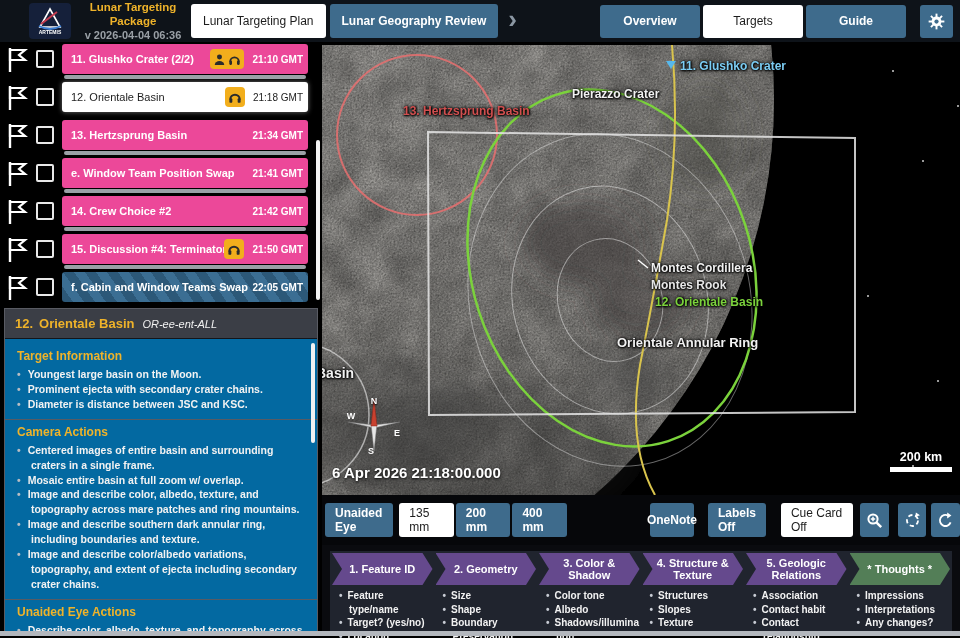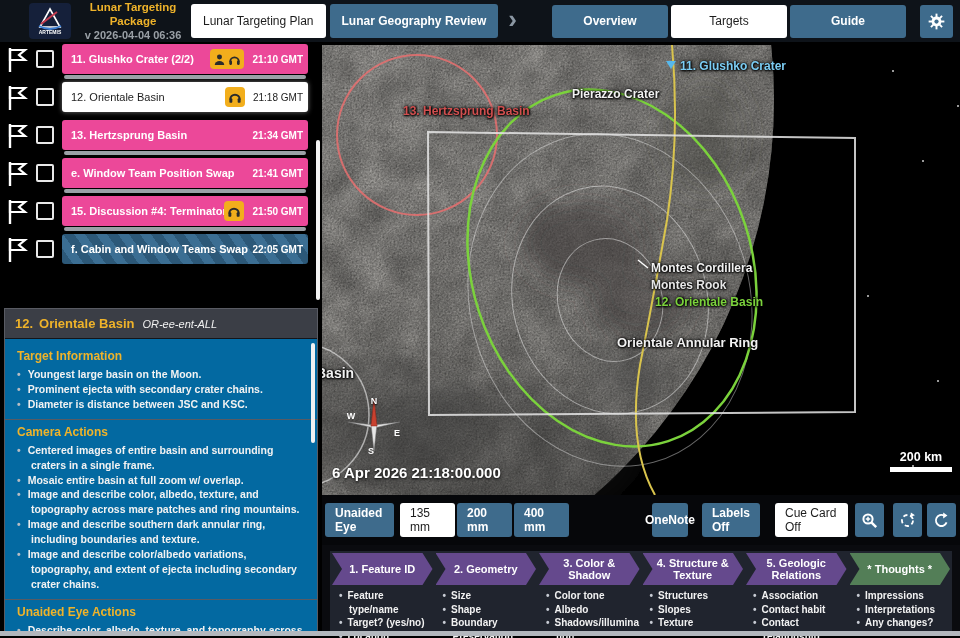--- a/index.html
+++ b/index.html
@@ -10,21 +10,21 @@
   .header { position:absolute; left:0; top:0; width:960px; height:42px; background:#0e1319; display:flex; align-items:center; padding:0 7px; z-index:30; }
   .logo { width:42px; height:36px; background:#15203a; border-radius:4px; display:flex; align-items:center; justify-content:center; margin-left:22px; flex:0 0 auto; }
   .titleblock { width:108px; text-align:center; margin-left:8px; line-height:1.25; flex:0 0 auto; }
   .apptitle { color:#efb32a; font-weight:bold; font-size:11.5px; }
   .appver { color:#9aa0a6; font-weight:bold; font-size:11px; }
   .btn { border-radius:3px; background:#3e6b8c; color:#fff; font-weight:bold; font-size:12px; display:flex; align-items:center; justify-content:center; cursor:pointer; }
   .btn.active { background:#fff; color:#1c1c1c; font-weight:normal; }
   .doctab { height:34px; padding:0 12px; margin-left:4px; }
   .hdr-chevron { color:#8b97a3; font-size:26px; font-weight:bold; margin:0 6px 4px 10px; }
   .navgroup { display:flex; margin-left:auto; }
-  .navtab { width:116px; height:33px; margin-left:3px; }
+  .navtab { width:100px; height:33px; margin-left:3px; }
   .gearbtn { width:33px; height:33px; margin-left:14px; }
 
   
   .sidelist { position:absolute; left:0; top:42px; width:322px; height:263px; overflow:hidden; background:#000; }
   .srow { position:relative; height:38px; }
   .flagcell { position:absolute; left:6px; top:2px; width:24px; height:28px; }
   .cbx { position:absolute; left:36px; top:6px; width:18px; height:18px; border:2px solid #e8e8e8; border-radius:2px; background:transparent; }
   .card { position:absolute; left:62px; top:0; width:246px; height:30px; border-radius:3px; display:flex; align-items:center; padding:0 5px 0 9px; }
   .card.maroon { background:#ec4899; }
   .card.selected { background:#ffffff; color:#1c1c1c; box-shadow:0 0 5px rgba(255,255,255,.45); }
@@ -188,20 +188,32 @@
           <path d="M4 4 H19 L13 9 L19 14 H4 Z" fill="none" stroke="#fff" stroke-width="2.2"></path>
         </svg></span>
     <span class="cbx"></span>
     <div class="card maroon">
       <span class="ttl">e. Window Team Position Swap</span>
       <span class="time">21:41 GMT</span>
     </div>
     <div class="strip"></div>
   </div>
 
+  <div class="srow">
+    <span class="flagcell"><svg width="22" height="27" viewBox="0 0 22 27">
+          <path d="M4 26 V2" stroke="#fff" stroke-width="2.4"></path>
+          <path d="M4 4 H19 L13 9 L19 14 H4 Z" fill="none" stroke="#fff" stroke-width="2.2"></path>
+        </svg></span>
+    <span class="cbx"></span>
+    <div class="card maroon">
+      <span class="ttl">14. Crew Choice #2</span>
+      <span class="time">21:42 GMT</span>
+    </div>
+    <div class="strip"></div>
+  </div>
 
   <div class="srow">
     <span class="flagcell"><svg width="22" height="27" viewBox="0 0 22 27">
           <path d="M4 26 V2" stroke="#fff" stroke-width="2.4"></path>
           <path d="M4 4 H19 L13 9 L19 14 H4 Z" fill="none" stroke="#fff" stroke-width="2.2"></path>
         </svg></span>
     <span class="cbx"></span>
     <div class="card maroon">
       <span class="ttl">15. Discussion #4: Terminator</span>
       <span class="badge">
@@ -347,21 +359,21 @@
     <div class="slabel">200 km</div>
     <div class="sbar"></div>
   </div>
 </div>
 
 <div class="toolbar">
   <div class="btn tb-label" style="margin-left:3px;width:69px">Unaided Eye</div>
   <div class="btn tb-label active" style="margin-left:6px;width:55px">135 mm</div>
   <div class="btn tb-label" style="margin-left:2px;width:55px">200 mm</div>
   <div class="btn tb-label" style="margin-left:2px;width:55px">400 mm</div>
-  <div class="btn tb-label" style="margin-left:83px;width:36px">OneNote</div>
+  <div class="btn tb-label" style="margin-left:83px;width:44px">OneNote</div>
   <div class="btn tb-label" style="margin-left:14px;width:58px">Labels Off</div>
   <div class="btn tb-label active" style="margin-left:15px;width:73px">Cue Card Off</div>
   <div class="btn iconbtn" style="margin-left:7px">
     <svg width="17" height="17" viewBox="0 0 17 17">
         <circle cx="7" cy="7" r="4.6" fill="none" stroke="#fff" stroke-width="2"></circle>
         <line x1="10.6" y1="10.6" x2="15.2" y2="15.2" stroke="#fff" stroke-width="2.4"></line>
         <line x1="4.8" y1="7" x2="9.2" y2="7" stroke="#fff" stroke-width="1.5"></line>
         <line x1="7" y1="4.8" x2="7" y2="9.2" stroke="#fff" stroke-width="1.5"></line>
       </svg>
   </div>

